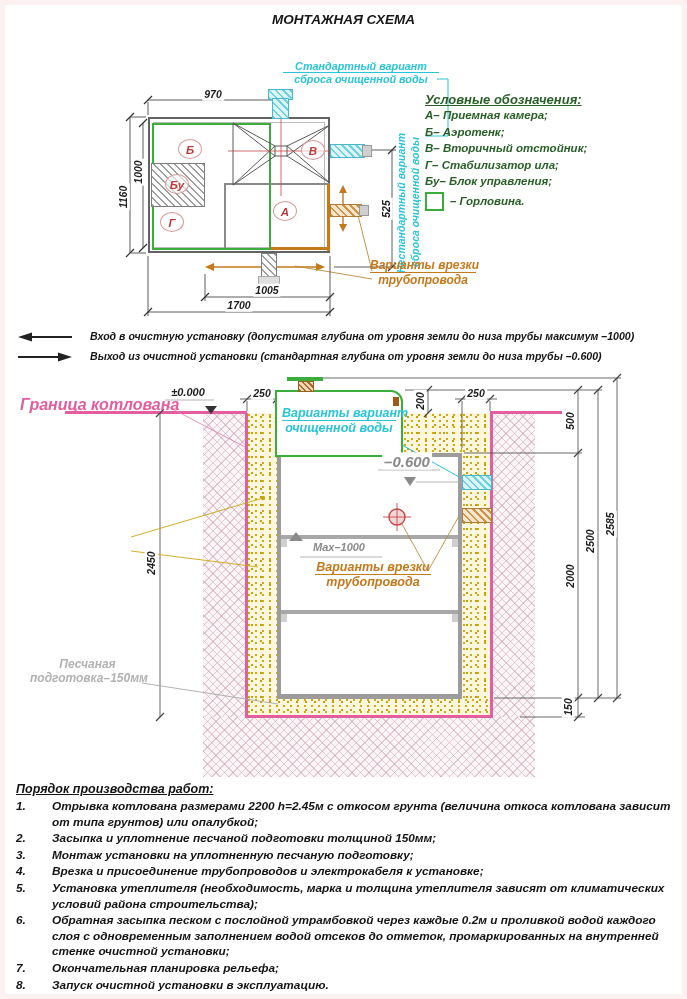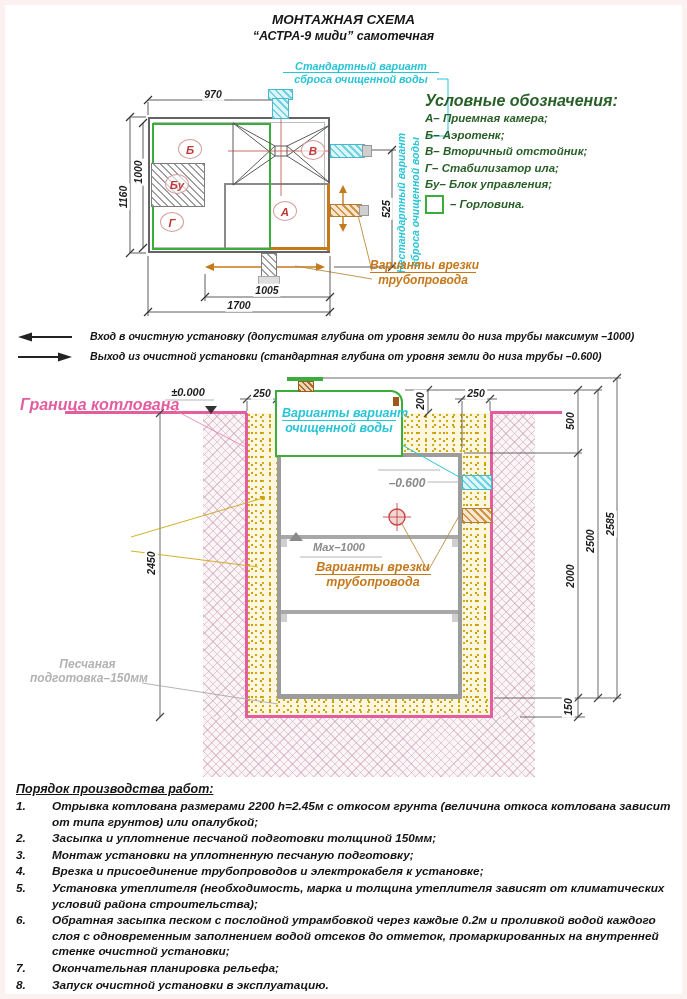--- a/index.html
+++ b/index.html
@@ -37,29 +37,28 @@
   .wo-num{flex:0 0 36px;font:italic 700 11.8px/15.6px "Liberation Sans",sans-serif;color:#141414}
   .wo-txt{flex:1;font:italic 700 11.8px/15.6px "Liberation Sans",sans-serif;color:#141414}
   svg.overlay{position:absolute;left:0;top:0;z-index:3;pointer-events:none}
 </style>
 </head>
 <body>
 
 <div class="page">
 
   <div class="lbl ctr" style="left:170px;top:12px;width:347px;font-size:13.5px;color:#161616">МОНТАЖНАЯ СХЕМА</div>
-  <div class="lbl ctr" style="left:170px;top:29px;width:347px;font-size:12.5px;color:#161616">“АСТРА-9 миди” самотечная</div>
 
   <div class="abs" style="left:283px;top:60px;width:156px;text-align:center;z-index:6">
     <div class="lbl" style="position:static;font-size:10.8px;color:#29c5d6;border-bottom:1px solid #29c5d6;display:block">Стандартный вариант</div>
     <div class="lbl" style="position:static;font-size:10.8px;color:#29c5d6;display:block">сброса очищенной воды</div>
   </div>
 
   <div class="abs" style="left:425px;top:92px;width:252px;z-index:6">
-    <div class="lbl" style="position:static;display:block;font-size:16px;color:#275f27;">Условные обозначения:</div>
+    <div class="lbl" style="position:static;display:block;font-size:13px;color:#275f27;text-decoration:underline">Условные обозначения:</div>
     <div class="lbl" style="position:static;display:block;font-size:11.5px;line-height:16.5px;color:#275f27">А– Приемная камера;</div>
     <div class="lbl" style="position:static;display:block;font-size:11.5px;line-height:16.5px;color:#275f27">Б– Аэротенк;</div>
     <div class="lbl" style="position:static;display:block;font-size:11.5px;line-height:16.5px;color:#275f27">В– Вторичный отстойник;</div>
     <div class="lbl" style="position:static;display:block;font-size:11.5px;line-height:16.5px;color:#275f27">Г– Стабилизатор ила;</div>
     <div class="lbl" style="position:static;display:block;font-size:11.5px;line-height:16.5px;color:#275f27">Бу– Блок управления;</div>
     <div style="display:flex;align-items:center;gap:6px;margin-top:2px">
       <span style="width:15px;height:15px;border:2.5px solid #3aad3a;display:inline-block"></span>
       <span class="lbl" style="position:static;font-size:11.5px;color:#275f27">– Горловина.</span>
     </div>
   </div>
@@ -162,21 +161,21 @@
   <div class="lbl" style="left:20px;top:396px;font-size:16px;color:#e35d9f">Граница котлована</div>
   <div class="abs" style="left:30px;top:657px;width:115px;text-align:center;z-index:6">
     <div class="lbl" style="position:static;display:block;font-size:12px;color:#b3b3b3">Песчаная</div>
     <div class="lbl" style="position:static;display:block;font-size:12px;color:#b3b3b3">подготовка–150мм</div>
   </div>
   <div class="abs" style="left:315px;top:560px;width:116px;text-align:center;z-index:6">
     <div class="lbl" style="position:static;display:block;font-size:12.5px;color:#c4791c;border-bottom:1px solid #c4791c">Варианты врезки</div>
     <div class="lbl" style="position:static;display:block;font-size:12.5px;color:#c4791c">трубопровода</div>
   </div>
   <div class="dim" style="left:188px;top:392px;font-size:11px">±0.000</div>
-  <div class="dim" style="left:407px;top:483px;font-size:12px;color:#8a8a8a">–0.600</div>
+  <div class="dim" style="left:407px;top:461px;font-size:15px;color:#8a8a8a">–0.600</div>
   <div class="dim" style="left:339px;top:547px;font-size:11px;color:#8a8a8a">Max–1000</div>
 
   <div class="dim" style="left:262px;top:393px">250</div>
   <div class="dim" style="left:476px;top:393px">250</div>
   <div class="dim rot" style="left:420px;top:401px">200</div>
   <div class="dim rot" style="left:570px;top:421px">500</div>
   <div class="dim rot" style="left:570px;top:576px">2000</div>
   <div class="dim rot" style="left:590px;top:541px">2500</div>
   <div class="dim rot" style="left:610px;top:524px">2585</div>
   <div class="dim rot" style="left:568px;top:707px">150</div>

